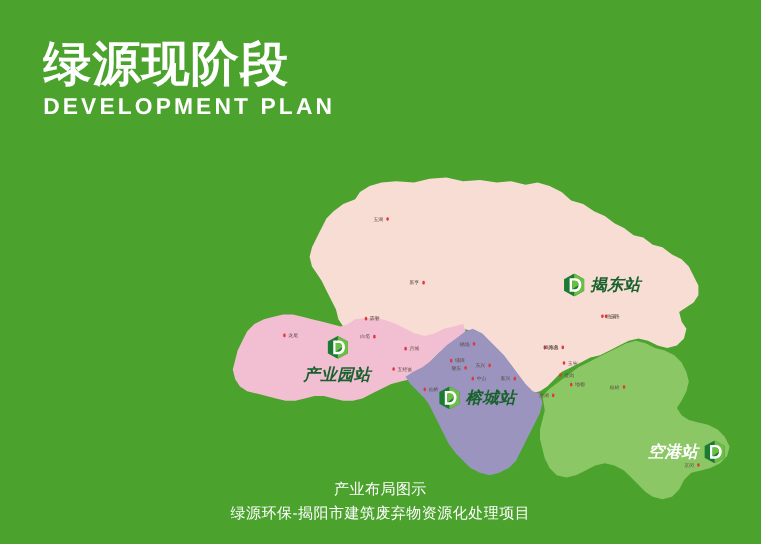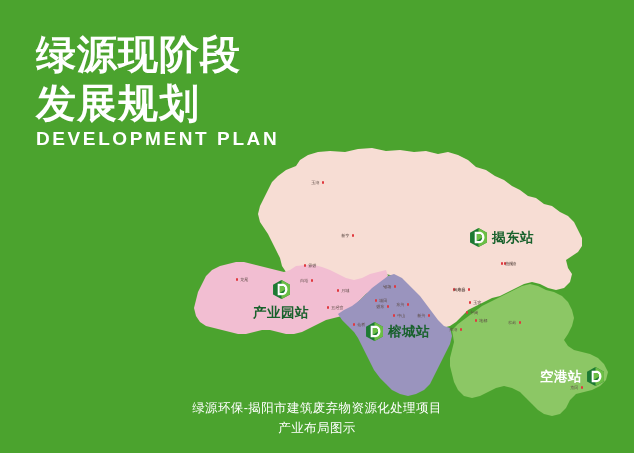--- a/index.html
+++ b/index.html
@@ -55,20 +55,21 @@
     height: 453px;
   }
 
   
   .station {
     position: absolute;
     display: flex;
     align-items: center;
     gap: 5px;
     z-index: 6;
+    font-style: italic;
   }
   .station.reverse { flex-direction: row-reverse; }
   .station-label {
     font-size: 13.5px;
     font-weight: bold;
     letter-spacing: 0.5px;
     white-space: nowrap;
   }
   .lbl-dark { color: #18612c; }
   .lbl-white { color: #ffffff; }
@@ -159,21 +160,20 @@
            L568,346 L574,350 L582,352 L590,354 L598,358 L604,364 L608,372
            L606,380 L600,386 L592,390 L584,392 L576,394 L570,400 L566,408
            L560,414 L552,416 L544,414 L538,410 L532,404 L526,398 L520,392
            L512,388 L504,386 L496,388 L488,392 L480,396 L472,398 L464,396
            L458,390 L454,382 L452,374 L450,366 L450,358 L452,350 L454,342 Z"></path>
     </svg>
   </div>
 
   <div class="headline">
     <div class="headline-line">绿源现阶段</div>
-    <div class="headline-line">发展规划</div>
     <div class="subheadline">DEVELOPMENT PLAN</div>
   </div>
 
   <div id="city-layer">
       <div class="city flip" style="left: 311px; top: 180px;">
         <span class="city-dot"></span>
         <span class="city-name">玉湖</span>
       </div>
       <div class="city flip" style="left: 341px; top: 233px;">
         <span class="city-dot"></span>
@@ -314,17 +314,17 @@
             <path d="M11 9 L22 9 C30 9 34 15 34 22 C34 30 29 36 21 36 L11 36 Z" fill="#ffffff"></path>
             <path d="M16 14 L21 14 C26 14 28.5 17.5 28.5 22.3 C28.5 27 26 31 21 31 L16 31 Z" fill="#1d7a33"></path>
             <path d="M16 14 L21 14 C26 14 28.5 17.5 28.5 22.3 L16 31 Z" fill="#6cbe45"></path>
           </svg>
         </span>
         <span class="station-label lbl-white">空港站</span>
       </div>
     </div>
 
   <div class="caption">
+    <div class="caption-line">产业布局图示</div>
     <div class="caption-line">绿源环保-揭阳市建筑废弃物资源化处理项目</div>
-    <div class="caption-line">产业布局图示</div>
   </div>
 
 </div>
 
 </body></html>

